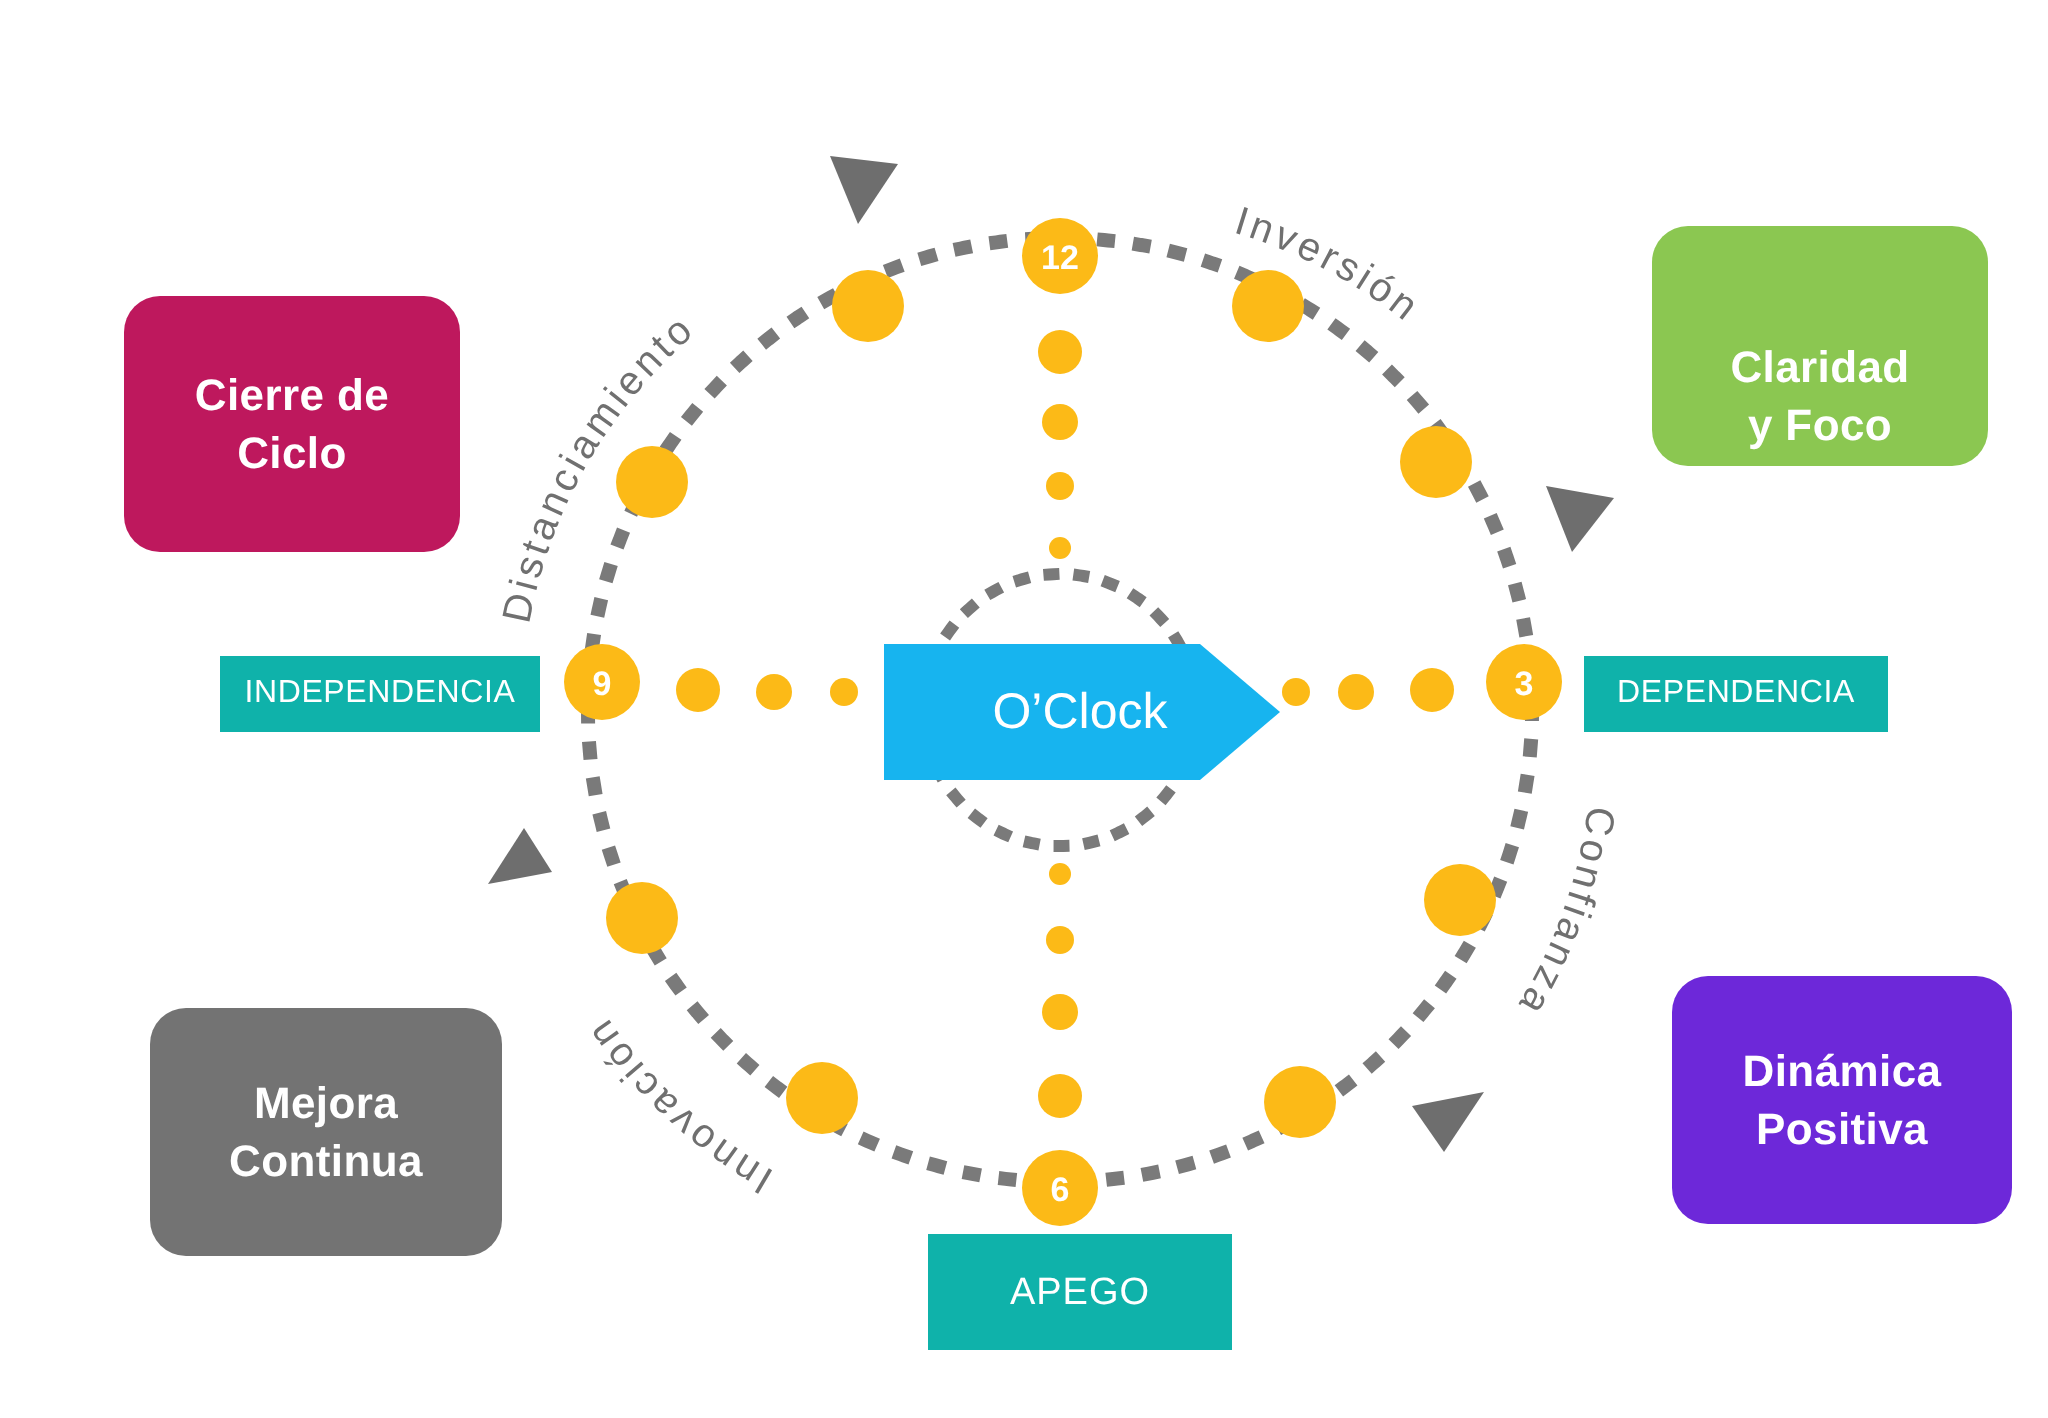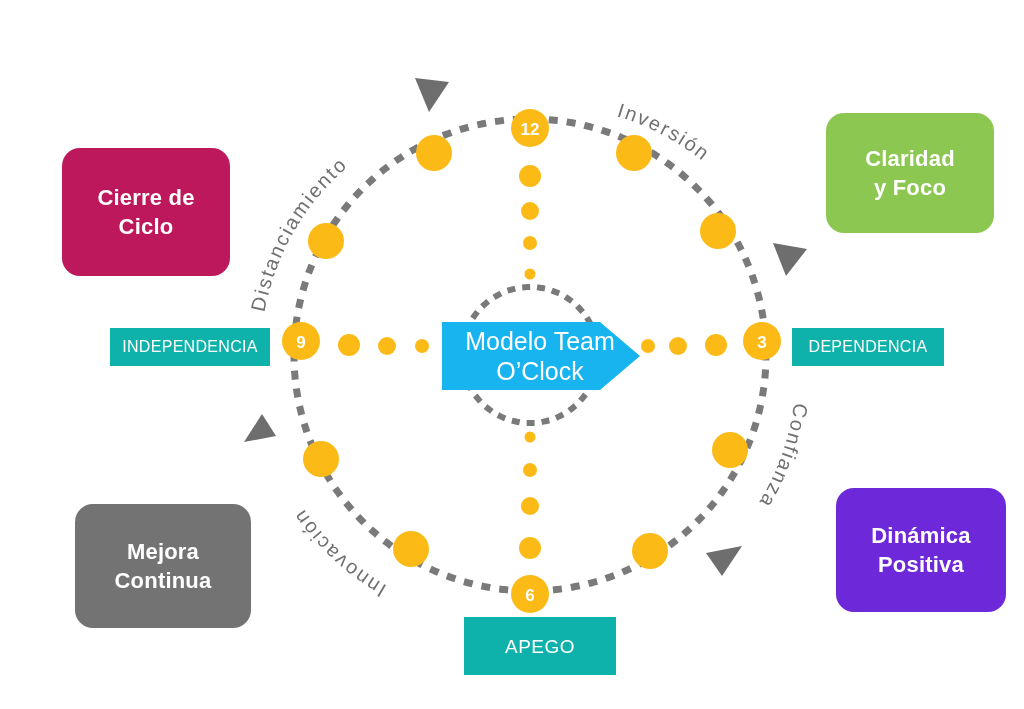--- a/index.html
+++ b/index.html
@@ -33,21 +33,21 @@
     color: #ffffff;
     font-weight: bold;
     font-size: 22px;
     line-height: 1.32;
     letter-spacing: 0.2px;
     box-sizing: border-box;
     padding: 6px 10px;
   }
   .cb-cierre   { left: 62px;  top: 113px; width: 168px; height: 128px; background: #be185d; margin-top: 35px; }
   .cb-claridad { left: 826px; top: 113px; width: 168px; height: 120px; background: #8CC council; }
-  .cb-claridad { background: #8BC751; }
+  .cb-claridad { background: #8BC751; align-items: flex-end; }
   .cb-mejora   { left: 75px;  top: 504px; width: 176px; height: 124px; background: #737373; }
   .cb-dinamica { left: 836px; top: 488px; width: 170px; height: 124px; background: #6d28d9; }
 
   
   .teal-label {
     position: absolute;
     background: #0FB2AA;
     color: #ffffff;
     display: flex;
     align-items: center;
@@ -198,21 +198,20 @@
     </text>
     <text class="arc-text">
       <textPath href="#arcBotRight" startOffset="4%">Confianza</textPath>
     </text>
     <text class="arc-text">
       <textPath href="#arcBotLeft" startOffset="4%">Innovación</textPath>
     </text>
   </svg>
 
   <div class="center-label">
-    <span>Modelo Team</span>
     <span>O’Clock</span>
   </div>
 
   <div class="teal-label tl-depen">
     <span>DEPENDENCIA</span>
   </div>
   <div class="teal-label tl-apego">
     <span>APEGO</span>
   </div>
   <div class="teal-label tl-indep">

